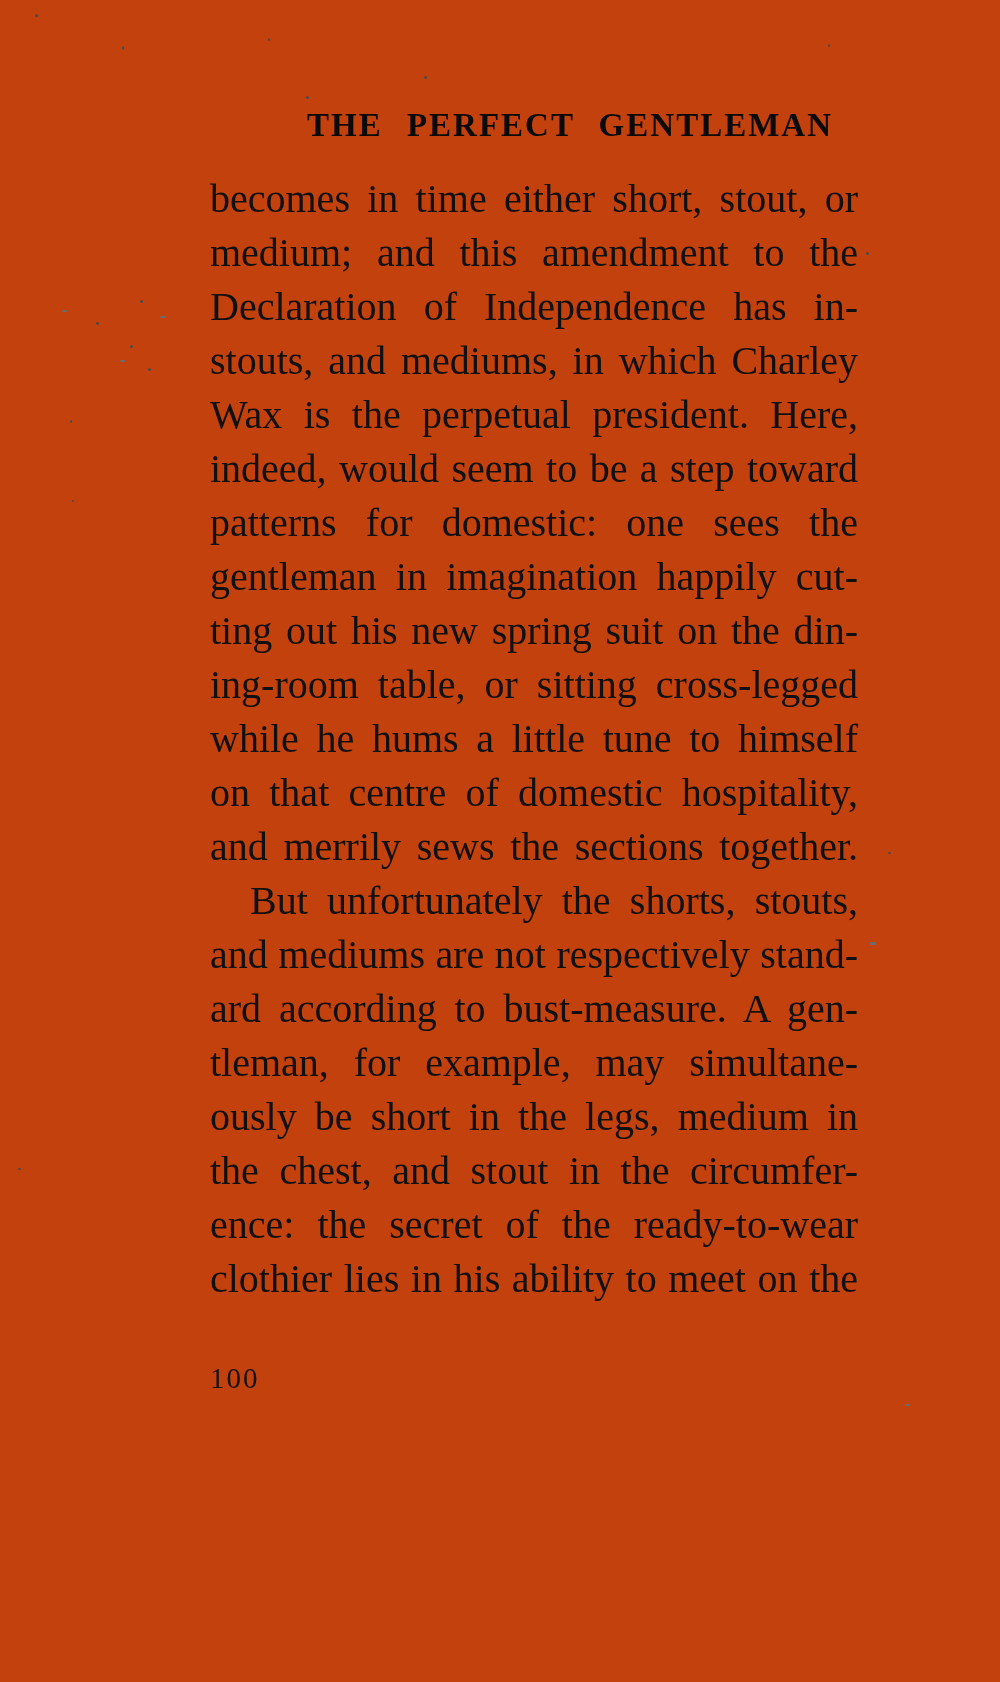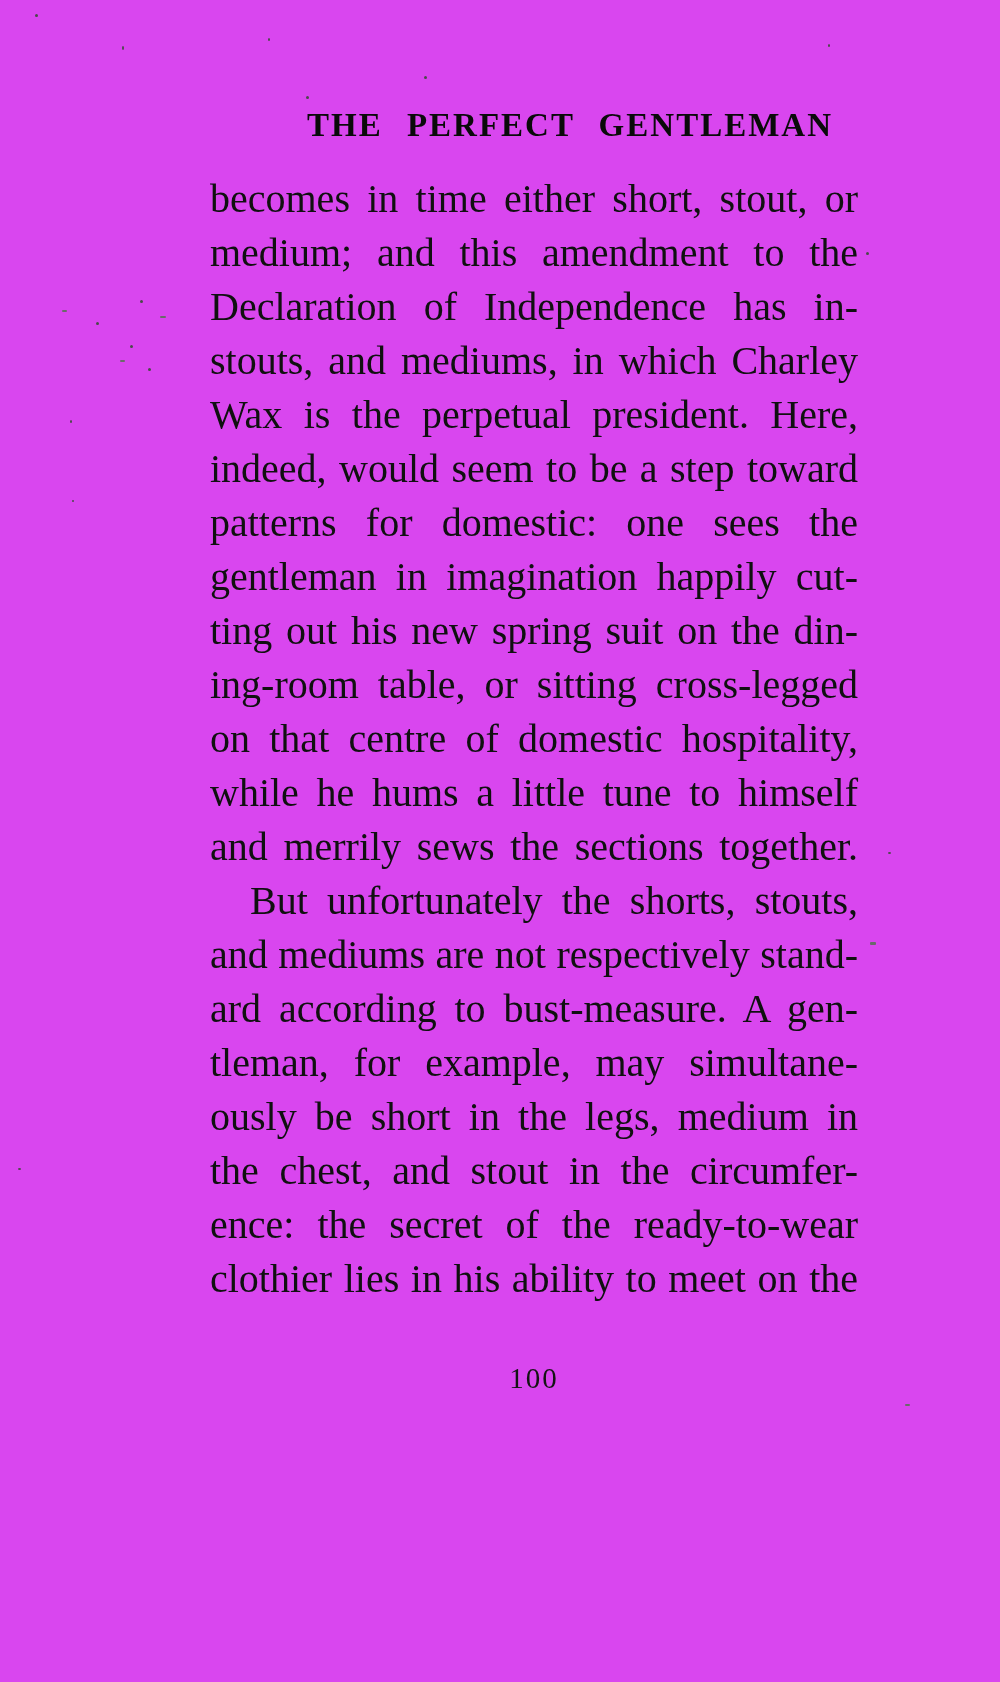--- a/index.html
+++ b/index.html
@@ -4,21 +4,21 @@
 <style>
   html,body{margin:0;padding:0;}
   body{
     background:#ffffff;
     font-family:"Liberation Serif", serif;
   }
   .page{
     position:relative;
     width:1000px;
     height:1682px;
-    background:#d946ef;
+    background:#c2410c;
     overflow:hidden;
     color:#0d0d0d;
   }
   .page-title{
     position:absolute;
     left:210px;
     top:104px;
     width:660px;
     padding-left:30px;
     text-align:center;
@@ -45,21 +45,21 @@
     color:#101010;
   }
   .text-line.indent{
     text-indent:40px;
   }
   .page-number{
     position:absolute;
     left:210px;
     top:1362px;
     width:648px;
-    text-align:center;
+    text-align:left;
     font-size:29px;
     letter-spacing:2px;
     color:#141414;
   }
   .speckle{
     position:absolute;
     background:#4a4a4a;
     border-radius:50%;
   }
   .speckle.dash{border-radius:1px;background:#6a6a6a;}
@@ -75,22 +75,22 @@
     <div class="text-line">becomes in time either short, stout, or</div>
     <div class="text-line">medium; and this amendment to the</div>
     <div class="text-line">Declaration of Independence has in-</div>
     <div class="text-line">stouts, and mediums, in which Charley</div>
     <div class="text-line">Wax is the perpetual president.  Here,</div>
     <div class="text-line">indeed, would seem to be a step toward</div>
     <div class="text-line">patterns for domestic:  one sees the</div>
     <div class="text-line">gentleman in imagination happily cut-</div>
     <div class="text-line">ting out his new spring suit on the din-</div>
     <div class="text-line">ing-room table, or sitting cross-legged</div>
+    <div class="text-line">while he hums a little tune to himself</div>
     <div class="text-line">on that centre of domestic hospitality,</div>
-    <div class="text-line">while he hums a little tune to himself</div>
     <div class="text-line">and merrily sews the sections together.</div>
     <div class="text-line indent">But unfortunately the shorts, stouts,</div>
     <div class="text-line">and mediums are not respectively stand-</div>
     <div class="text-line">ard according to bust-measure.  A gen-</div>
     <div class="text-line">tleman, for example, may simultane-</div>
     <div class="text-line">ously be short in  the  legs,  medium  in</div>
     <div class="text-line">the chest, and stout in the circumfer-</div>
     <div class="text-line">ence: the secret of the ready-to-wear</div>
     <div class="text-line">clothier lies in his ability to meet on the</div>
   </div>

